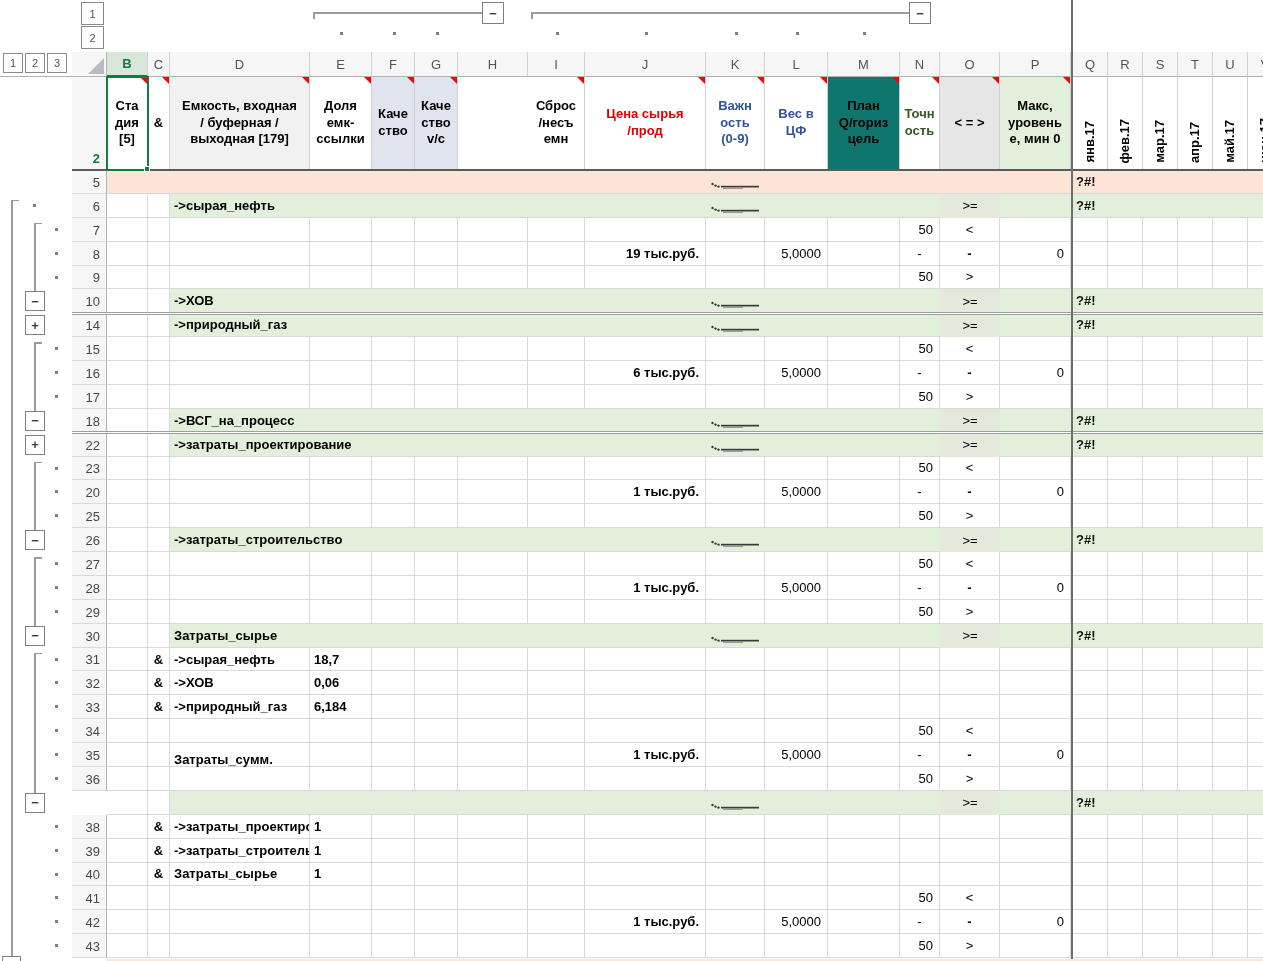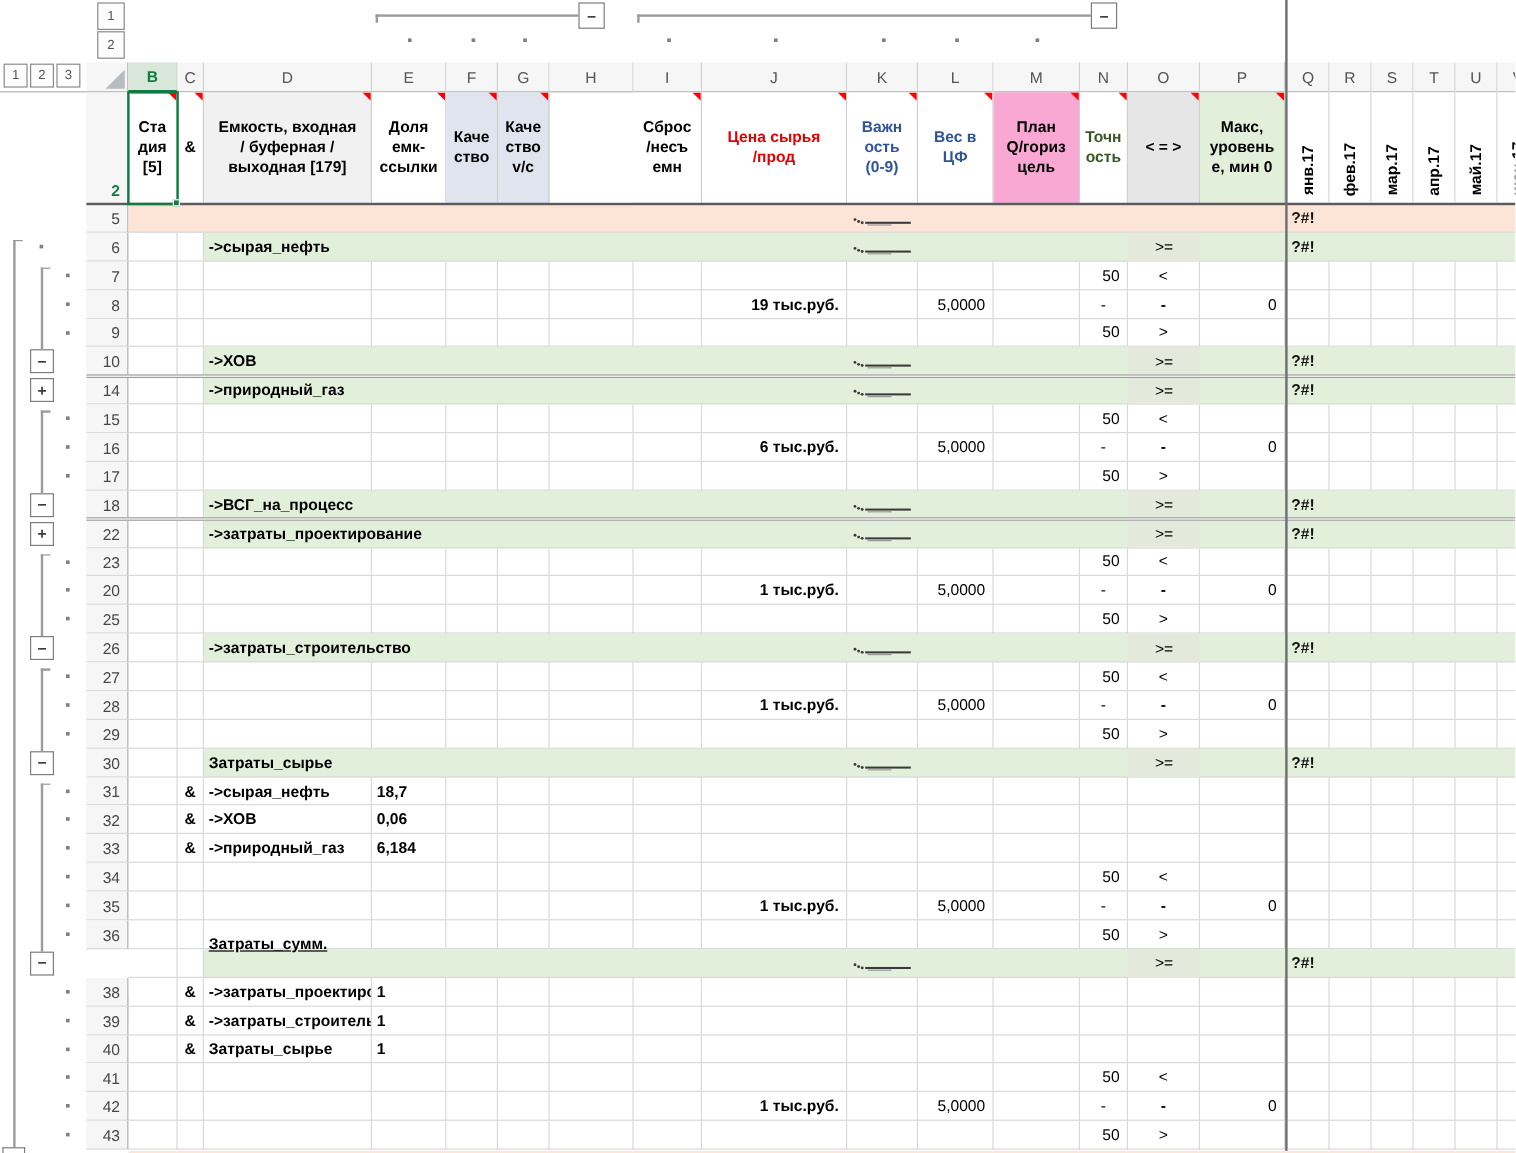--- a/index.html
+++ b/index.html
@@ -112,21 +112,21 @@
     <div class="abs hcell" style="left: 528px; top: 77px; width: 57px; height: 93px;">Сброс
 /несъ
 емн<div class="tri"></div></div>
     <div class="abs hcell" style="left: 585px; top: 77px; width: 121px; height: 93px; color: rgb(227, 0, 0);">Цена сырья
 /прод<div class="tri"></div></div>
     <div class="abs hcell" style="left: 706px; top: 77px; width: 59px; height: 93px; color: rgb(48, 84, 150);">Важн
 ость
 (0-9)<div class="tri"></div></div>
     <div class="abs hcell" style="left: 765px; top: 77px; width: 63px; height: 93px; color: rgb(48, 84, 150);">Вес в
 ЦФ<div class="tri"></div></div>
-    <div class="abs hcell" style="left: 828px; top: 77px; width: 72px; height: 93px; background: #f9a8d4;">План
+    <div class="abs hcell" style="left: 828px; top: 77px; width: 72px; height: 93px; background: #0f766e;">План
 Q/гориз
 цель<div class="tri"></div></div>
     <div class="abs hcell" style="left: 900px; top: 77px; width: 40px; height: 93px; color: rgb(55, 86, 35);">Точн
 ость<div class="tri"></div></div>
     <div class="abs hcell" style="left: 940px; top: 77px; width: 60px; height: 93px; background: rgb(231, 230, 230);">&lt; = &gt;<div class="tri"></div></div>
     <div class="abs hcell" style="left: 1000px; top: 77px; width: 71px; height: 93px; background: rgb(226, 239, 218);">Макс,
 уровень
 е, мин 0<div class="tri"></div></div>
     <div class="abs hcell" style="left: 1073px; top: 77px; width: 35px; height: 93px; align-items: flex-end; padding-bottom: 6px;"><div class="vtext">янв.17</div></div>
     <div class="abs hcell" style="left: 1108px; top: 77px; width: 35px; height: 93px; align-items: flex-end; padding-bottom: 6px;"><div class="vtext">фев.17</div></div>
@@ -660,21 +660,21 @@
     <div class="abs cell" style="left: 1108px; top: 767px; width: 35px; height: 23.88px;"></div>
     <div class="abs cell" style="left: 1143px; top: 767px; width: 35px; height: 23.88px;"></div>
     <div class="abs cell" style="left: 1178px; top: 767px; width: 35px; height: 23.88px;"></div>
     <div class="abs cell" style="left: 1213px; top: 767px; width: 35px; height: 23.88px;"></div>
     <div class="abs cell" style="left: 1248px; top: 767px; width: 35px; height: 23.88px;"></div>
     <div class="abs odot" style="left: 55px; top: 777px; width: 3px; height: 3px;"></div>
     <div class="abs hd rownum" style="left: 72px; top: 790.88px; width: 35px; height: 23.88px; color: #0f766e; margin-top: 37px;">37</div>
     <div class="abs cell" style="left: 107px; top: 790.88px; width: 41px; height: 23.88px;"></div>
     <div class="abs cell" style="left: 148px; top: 790.88px; width: 22px; height: 23.88px;"></div>
     <div class="abs band" style="left: 170px; top: 790.88px; width: 1093px; height: 23.88px; background: rgb(226, 239, 218);"></div>
-    <div class="abs bandtext" style="left: 174px; top: 775px; width: 500px; height: 42px; text-decoration: underline;">Затраты_сумм.</div>
+    <div class="abs bandtext" style="left: 174px; top: 748px; width: 500px; height: 42px;">Затраты_сумм.</div>
     <div class="abs " style="left: 710px; top: 797.88px; width: 52px; height: 10px;"><svg width="52" height="10" viewBox="0 0 52 10" xmlns="http://www.w3.org/2000/svg">
         <circle cx="2.5" cy="3" r="1.2" fill="#3a3a3a"></circle>
         <circle cx="5.5" cy="4.6" r="1.2" fill="#3a3a3a"></circle>
         <circle cx="8.5" cy="5.6" r="1.2" fill="#3a3a3a"></circle>
         <rect x="11" y="4.8" width="38" height="1.7" fill="#3a3a3a"></rect>
         <rect x="13" y="7" width="20" height="1" fill="#9a9a9a"></rect>
       </svg></div>
     <div class="abs obox" style="left: 940px; top: 790.88px; width: 60px; height: 23.88px; background: rgb(228, 233, 219);">&gt;=</div>
     <div class="abs qerr" style="left: 1076px; top: 790.88px; width: 35px; height: 23.88px;">?#!</div>
     <div class="abs obtn" style="left: 25px; top: 792.88px; width: 20px; height: 20px;">−</div>

